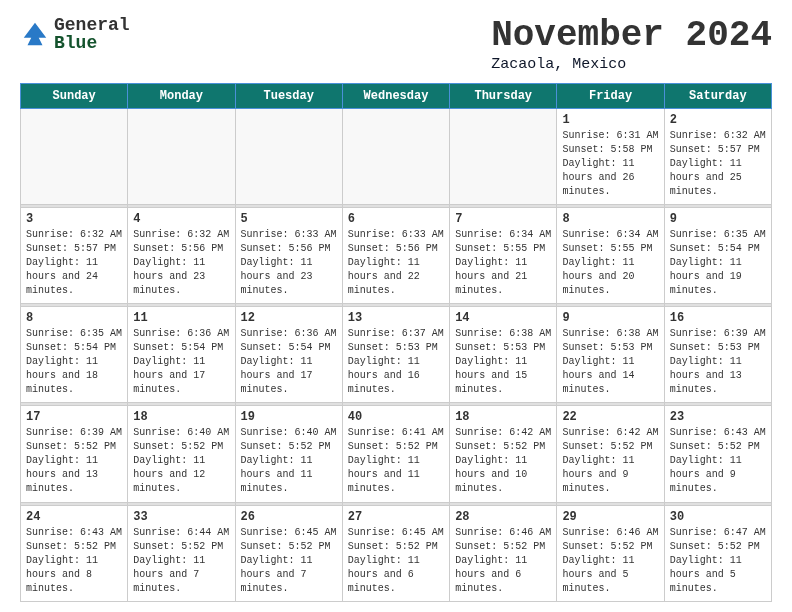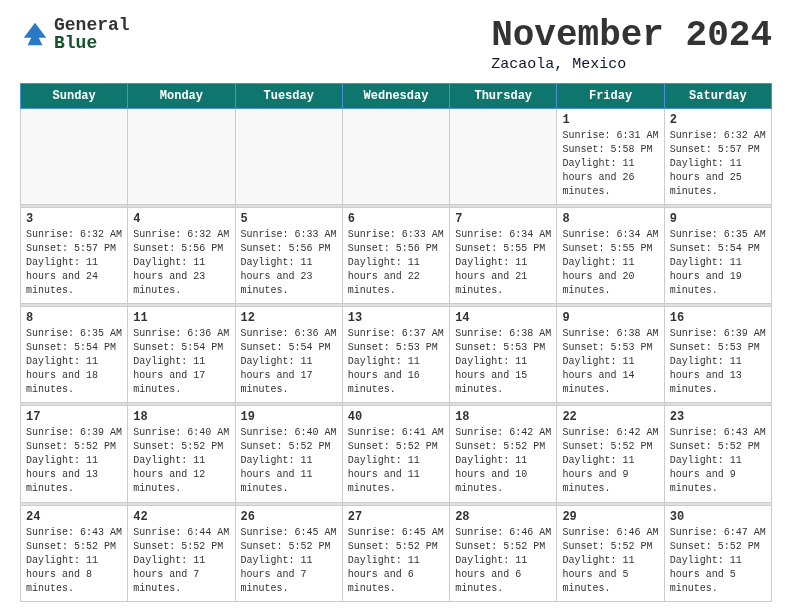--- a/index.html
+++ b/index.html
@@ -315,21 +315,21 @@
           <td style="padding: 0px; height: 3px; background: rgb(224, 224, 224); border-top: 1px solid rgb(204, 204, 204); border-bottom: 1px solid rgb(204, 204, 204);"></td>
         </tr>
         <tr>
           <td>
             <span class="day-number">24</span>
             <div class="day-info">Sunrise: 6:43 AM
 Sunset: 5:52 PM
 Daylight: 11 hours and 8 minutes.</div>
           </td>
           <td>
-            <span class="day-number">42</span>
+            <span class="day-number">33</span>
             <div class="day-info">Sunrise: 6:44 AM
 Sunset: 5:52 PM
 Daylight: 11 hours and 7 minutes.</div>
           </td>
           <td>
             <span class="day-number">26</span>
             <div class="day-info">Sunrise: 6:45 AM
 Sunset: 5:52 PM
 Daylight: 11 hours and 7 minutes.</div>
           </td>

